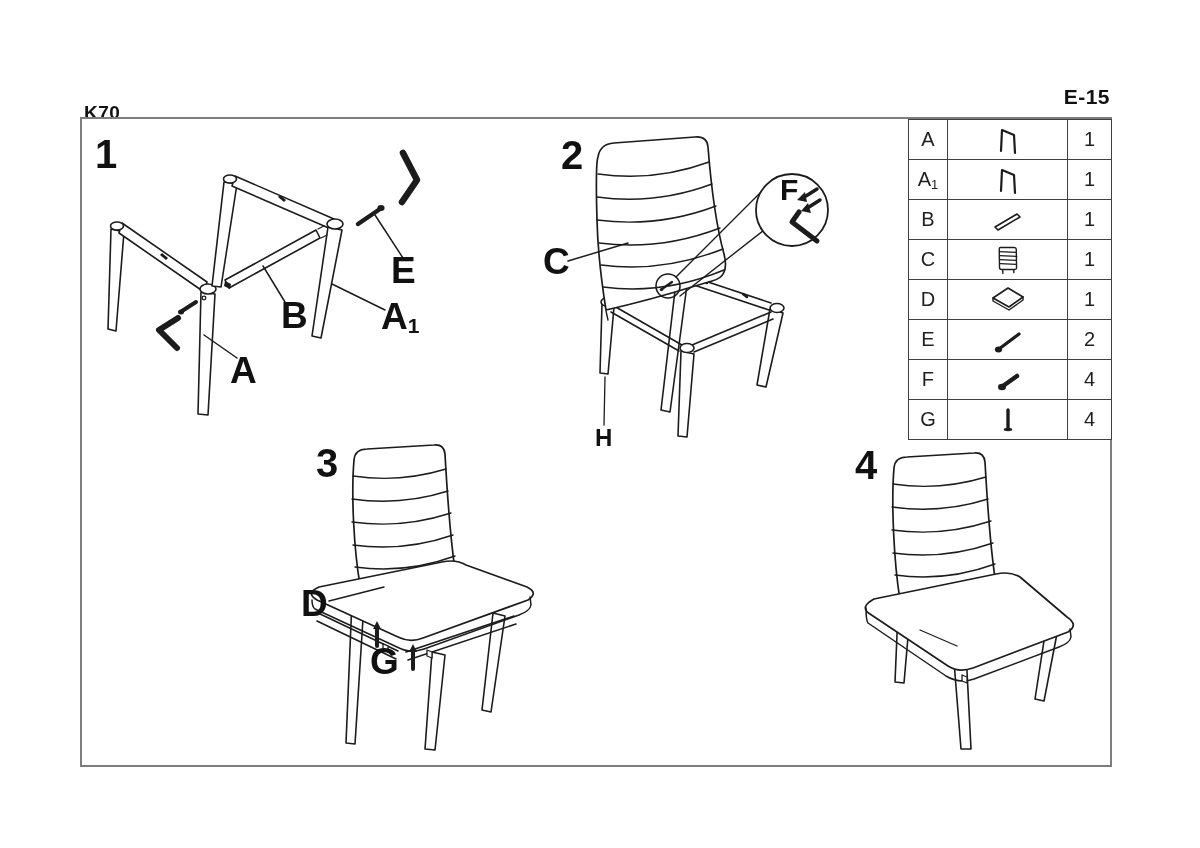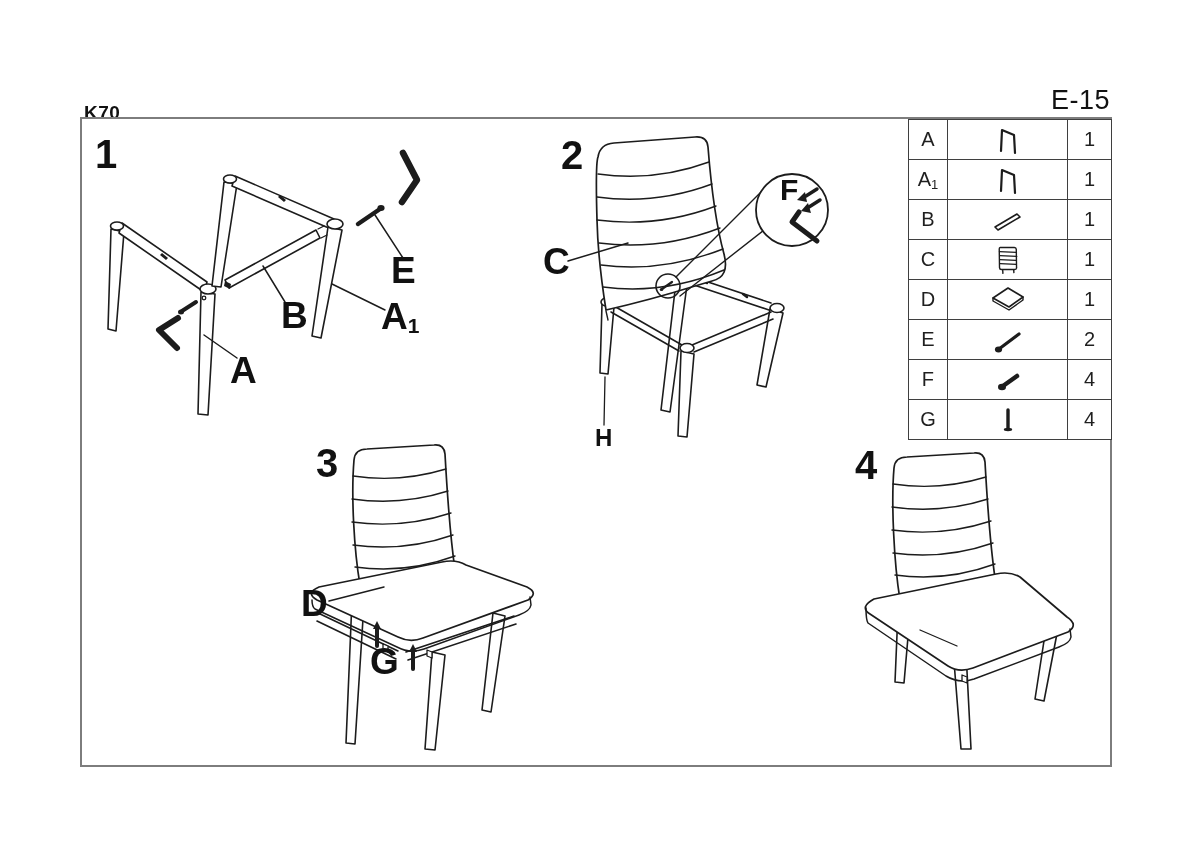--- a/index.html
+++ b/index.html
@@ -7,21 +7,21 @@
     --frame-border:#7d7d7d;
     --table-border:#3f3f3f;
   }
   *{margin:0;padding:0;box-sizing:border-box;}
   html,body{width:1200px;height:848px;background:#fff;overflow:hidden;
     font-family:"Liberation Sans", sans-serif;color:#111;}
   .sheet{position:relative;width:1200px;height:848px;background:#fff;}
   .main-border{position:absolute;left:80px;top:117px;width:1032px;height:650px;
     border:2px solid var(--frame-border);}
   .title-left{position:absolute;left:84px;top:102px;font-size:19px;font-weight:bold;letter-spacing:.5px;}
-  .title-right{position:absolute;right:90px;top:85px;font-size:27px;font-weight:normal;letter-spacing:.5px;}
+  .title-right{position:absolute;right:90px;top:85px;font-size:21px;font-weight:bold;letter-spacing:.5px;}
   .step{position:absolute;}
   .step svg{position:absolute;left:0;top:0;}
   .step-num{position:absolute;font-size:40px;font-weight:bold;line-height:1;}
   .part-label{position:absolute;font-size:37px;font-weight:bold;line-height:1;}
   .part-label .sub{font-size:21px;font-weight:bold;position:relative;top:4px;}
   .part-label.sz-f{font-size:30px;}
   .part-label.sz-h{font-size:24px;}
   
   .ln{stroke:var(--line);fill:none;stroke-linecap:round;stroke-linejoin:round;}
   .wf{stroke:var(--line);fill:#fff;stroke-linecap:round;stroke-linejoin:round;}

